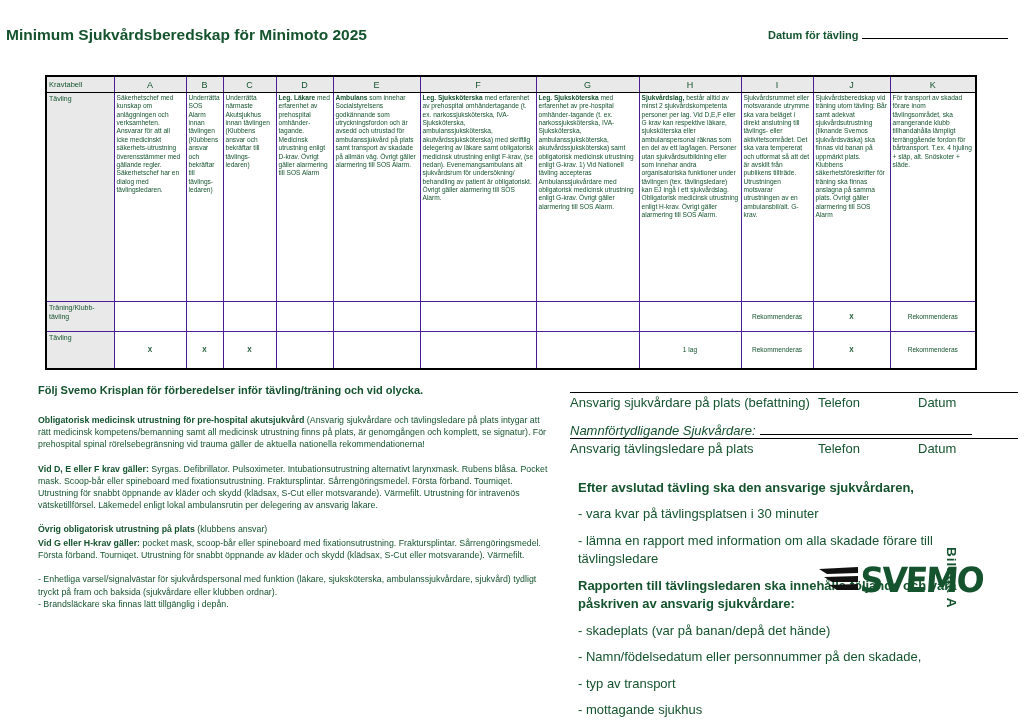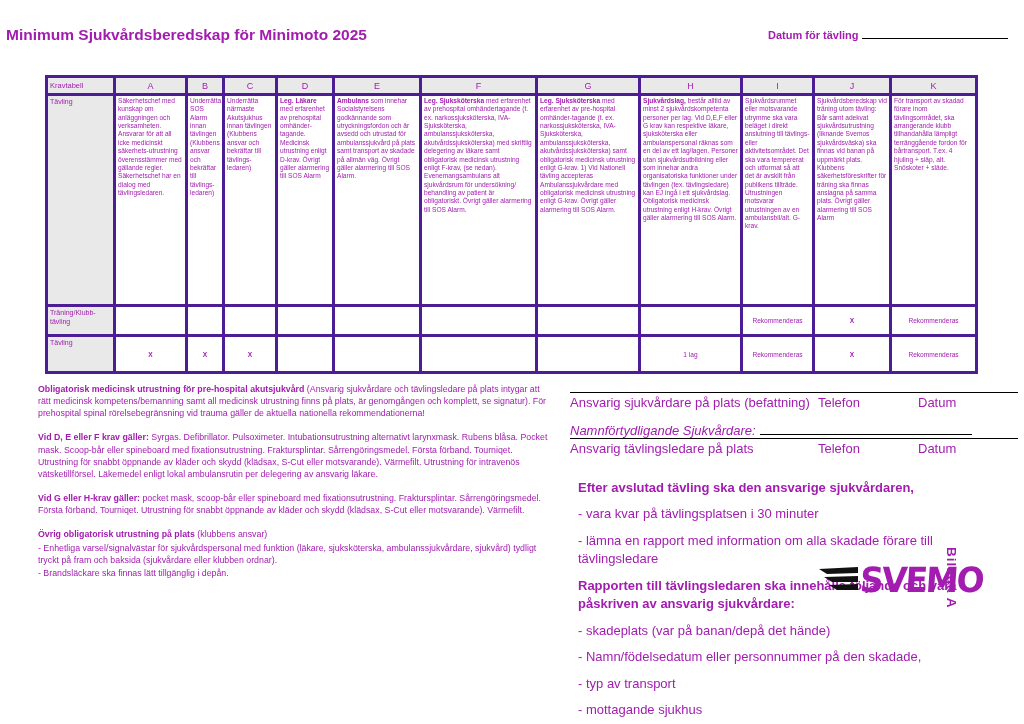--- a/index.html
+++ b/index.html
@@ -1,27 +1,27 @@
 <!DOCTYPE html>
 <html><head>
 <meta charset="utf-8">
 <style>
   html,body{margin:0;padding:0;background:#fff;}
-  .page{position:relative;width:1024px;height:724px;background:#fff;color:#a21caf;
+  .page{position:relative;width:1024px;height:724px;background:#fff;color:#14532d;
         font-family:"Liberation Sans",sans-serif;overflow:hidden;}
 
   
   .title{position:absolute;left:6px;top:26px;font-size:15.5px;font-weight:bold;white-space:nowrap;}
   .dateblock{position:absolute;left:768px;top:27px;font-size:11px;font-weight:bold;white-space:nowrap;}
   .dateline{display:inline-block;width:146px;border-bottom:1.3px solid #000;height:11px;margin-left:4px;}
 
   
   table.kt{position:absolute;left:45px;top:75px;width:930px;border-collapse:collapse;
            table-layout:fixed;border:2px solid #000;}
-  table.kt th,table.kt td{border:3px solid #4c1d95;overflow:hidden;}
+  table.kt th,table.kt td{border:1px solid #4c1d95;overflow:hidden;}
   table.kt th{font-size:9px;font-weight:normal;text-align:center;background:#e9e9e9;
               height:13px;padding:0;border-bottom:1.6px solid #000;}
   table.kt th.lbl{font-size:7.5px;text-align:left;padding:1px 2px;}
   td.lbl{background:#e9e9e9;font-size:7px;vertical-align:top;text-align:left;padding:2px;line-height:1.25;}
   tr.r1 td.cell{vertical-align:top;text-align:left;font-size:6.6px;line-height:1.27;padding:1px 2px;height:206px;}
   tr.r1 td.cell b{font-weight:bold;}
   tr.r2 td.cell,tr.r3 td.cell{font-size:6.6px;text-align:center;vertical-align:middle;}
   tr.r2{height:30px;} tr.r3{height:37px;}
   td.xcell{font-weight:bold;font-size:7px;}
 
@@ -136,24 +136,25 @@
         <td class="cell"></td>
         <td class="cell">1  lag</td>
         <td class="cell">Rekommenderas</td>
         <td class="cell xcell">X</td>
         <td class="cell">Rekommenderas</td>
       </tr>
     </tbody>
   </table>
 
   <div class="notes">
+    <div class="hd">Följ Svemo Krisplan för förberedelser inför tävling/träning och vid olycka.</div>
     <p><b>Obligatorisk medicinsk utrustning för pre-hospital akutsjukvård</b><span> (Ansvarig sjukvårdare och tävlingsledare på plats intygar att rätt medicinsk kompetens/bemanning samt all medicinsk utrustning finns på plats, är genomgången och komplett, se signatur). För prehospital spinal rörelsebegränsning vid trauma gäller de aktuella nationella rekommendationerna!</span></p>
     <p><b>Vid D, E eller F krav gäller:</b><span> Syrgas. Defibrillator. Pulsoximeter. Intubationsutrustning alternativt larynxmask. Rubens blåsa. Pocket mask. Scoop-bår eller spineboard med fixationsutrustning. Fraktursplintar. Sårrengöringsmedel. Första förband. Tourniqet. Utrustning för snabbt öppnande av kläder och skydd (klädsax, S-Cut eller motsvarande). Värmefilt. Utrustning för intravenös vätsketillförsel. Läkemedel enligt lokal ambulansrutin per delegering av ansvarig läkare.</span></p>
+    <p style="margin-bottom:2px;"><b>Övrig obligatorisk utrustning på plats</b><span> (klubbens ansvar)</span></p>
     <p><b>Vid G eller H-krav gäller:</b><span> pocket mask, scoop-bår eller spineboard med fixationsutrustning. Fraktursplintar. Sårrengöringsmedel. Första förband. Tourniqet. Utrustning för snabbt öppnande av kläder och skydd (klädsax, S-Cut eller motsvarande). Värmefilt.</span></p>
-    <p style="margin-bottom:2px;"><b>Övrig obligatorisk utrustning på plats</b><span> (klubbens ansvar)</span></p>
     <div class="bul">- Enhetliga varsel/signalvästar för sjukvårdspersonal med funktion (läkare, sjuksköterska, ambulanssjukvårdare, sjukvård) tydligt tryckt på fram och baksida (sjukvårdare eller klubben ordnar).</div>
     <div class="bul">- Brandsläckare ska finnas lätt tillgänglig i depån.</div>
   </div>
 
   <div class="form">
     <div class="sigline"></div>
     <div class="sigrow">
       <span class="nm">Ansvarig sjukvårdare på plats (befattning)</span>
       <span class="tel">Telefon</span>
       <span class="dt">Datum</span>

